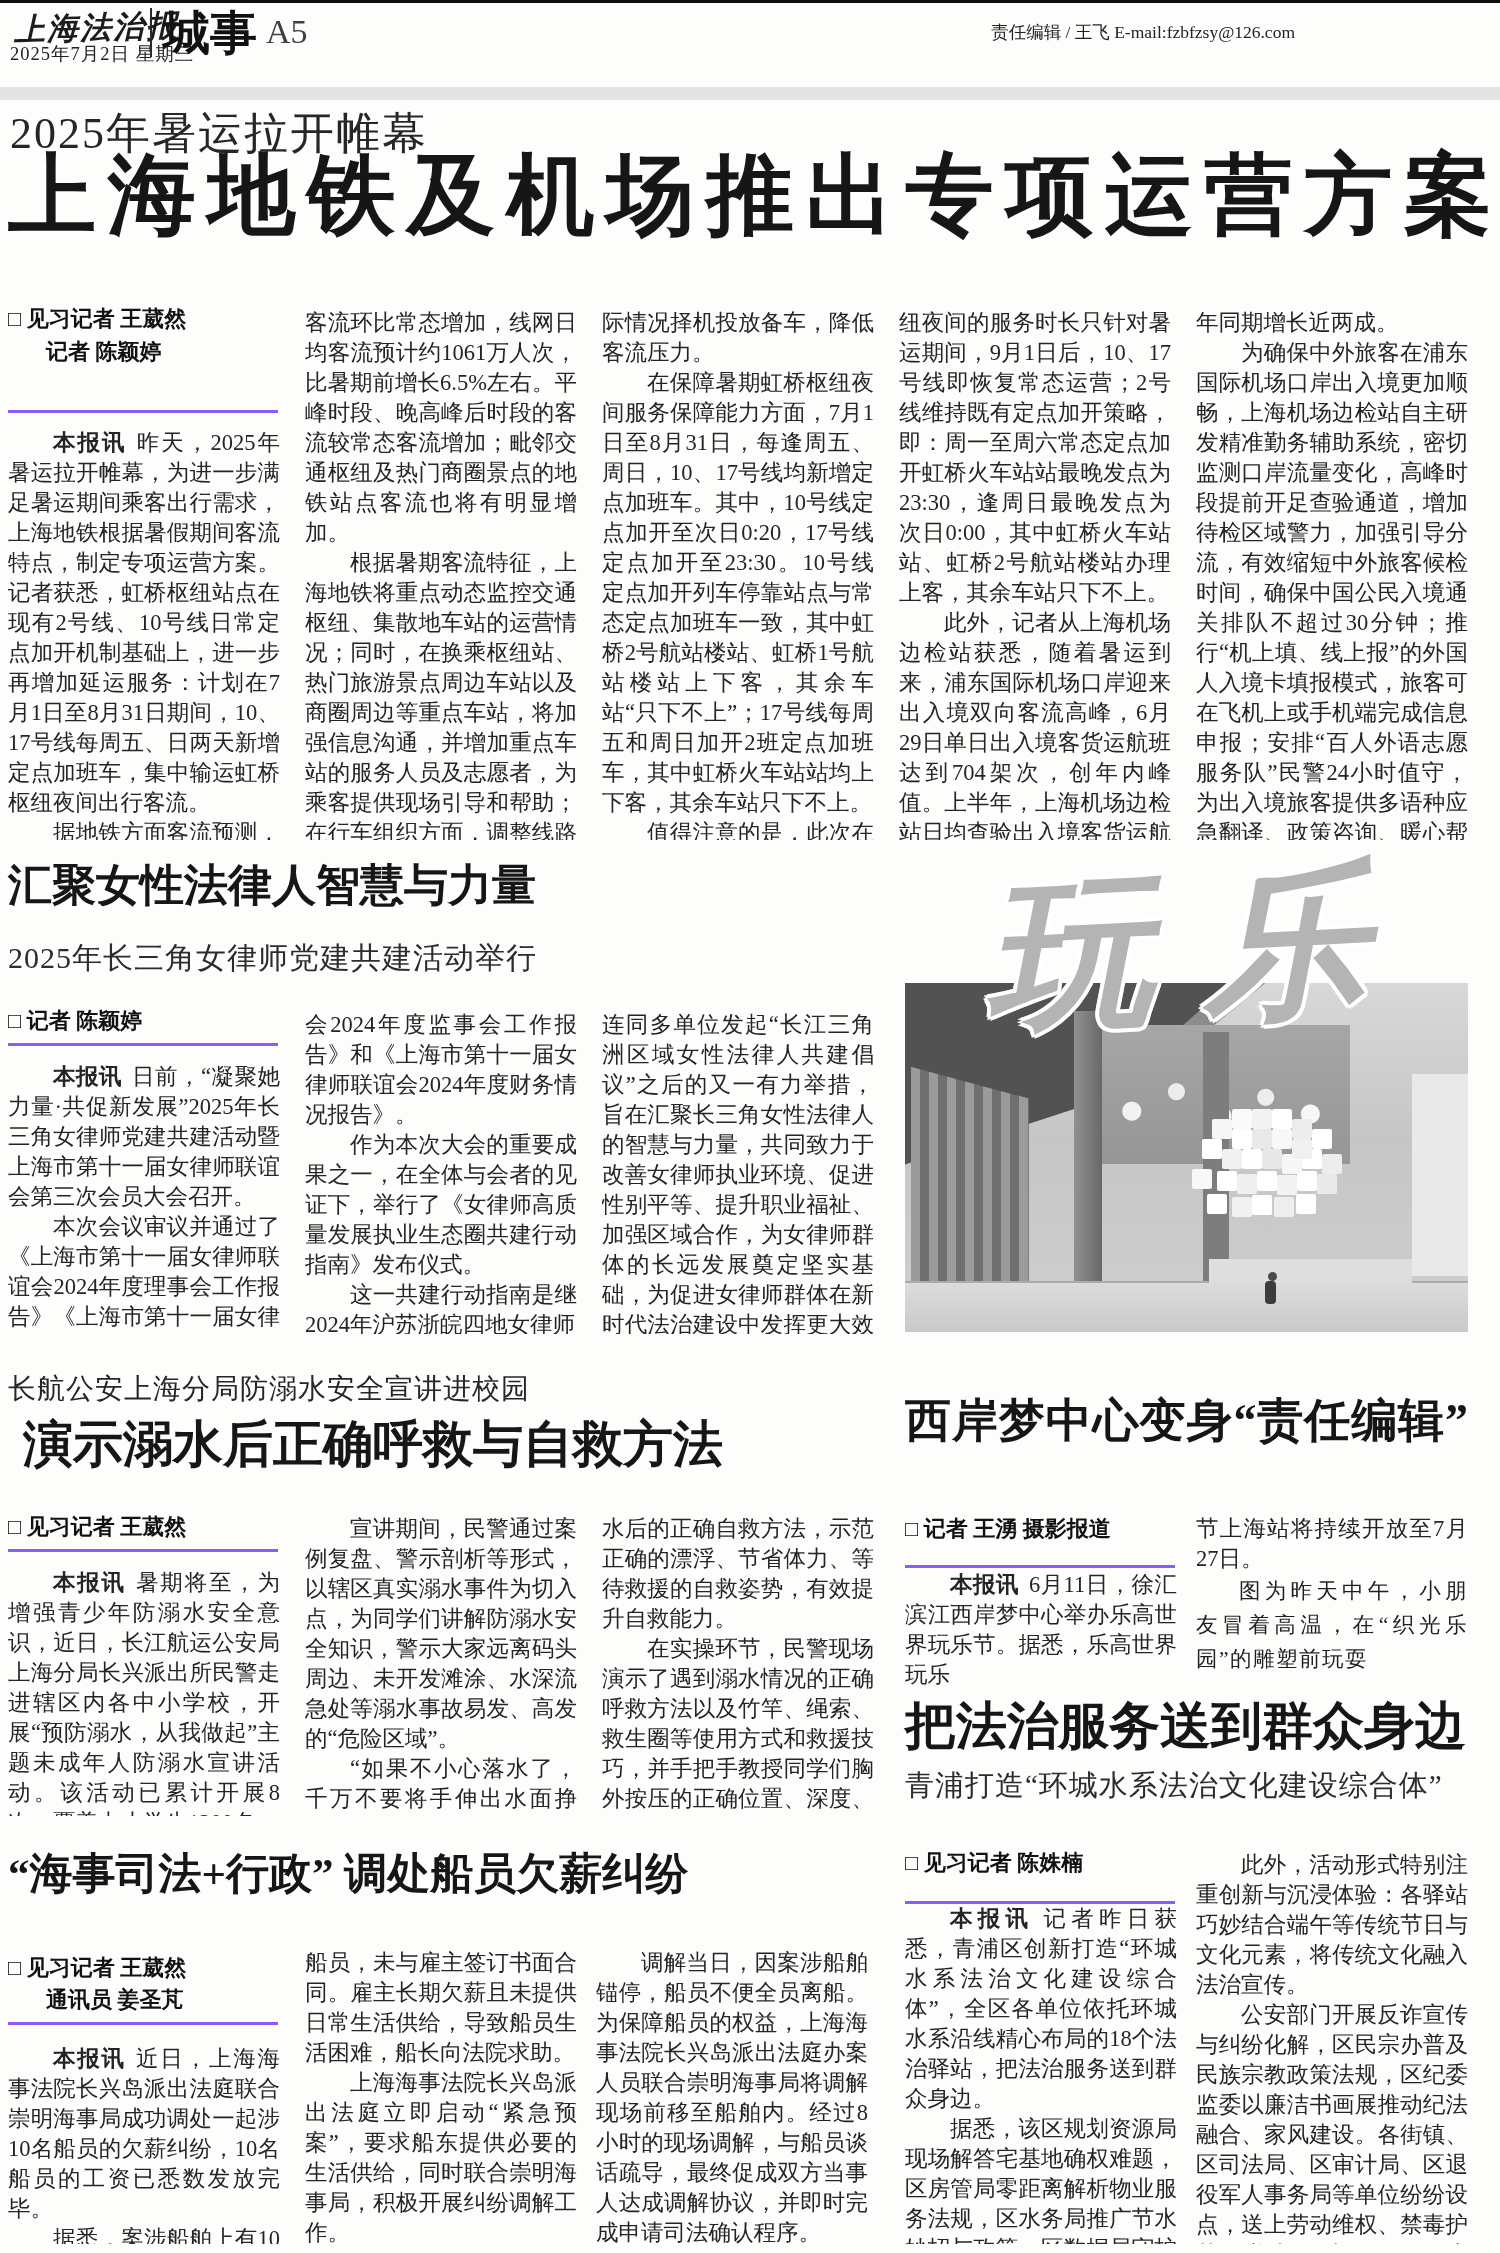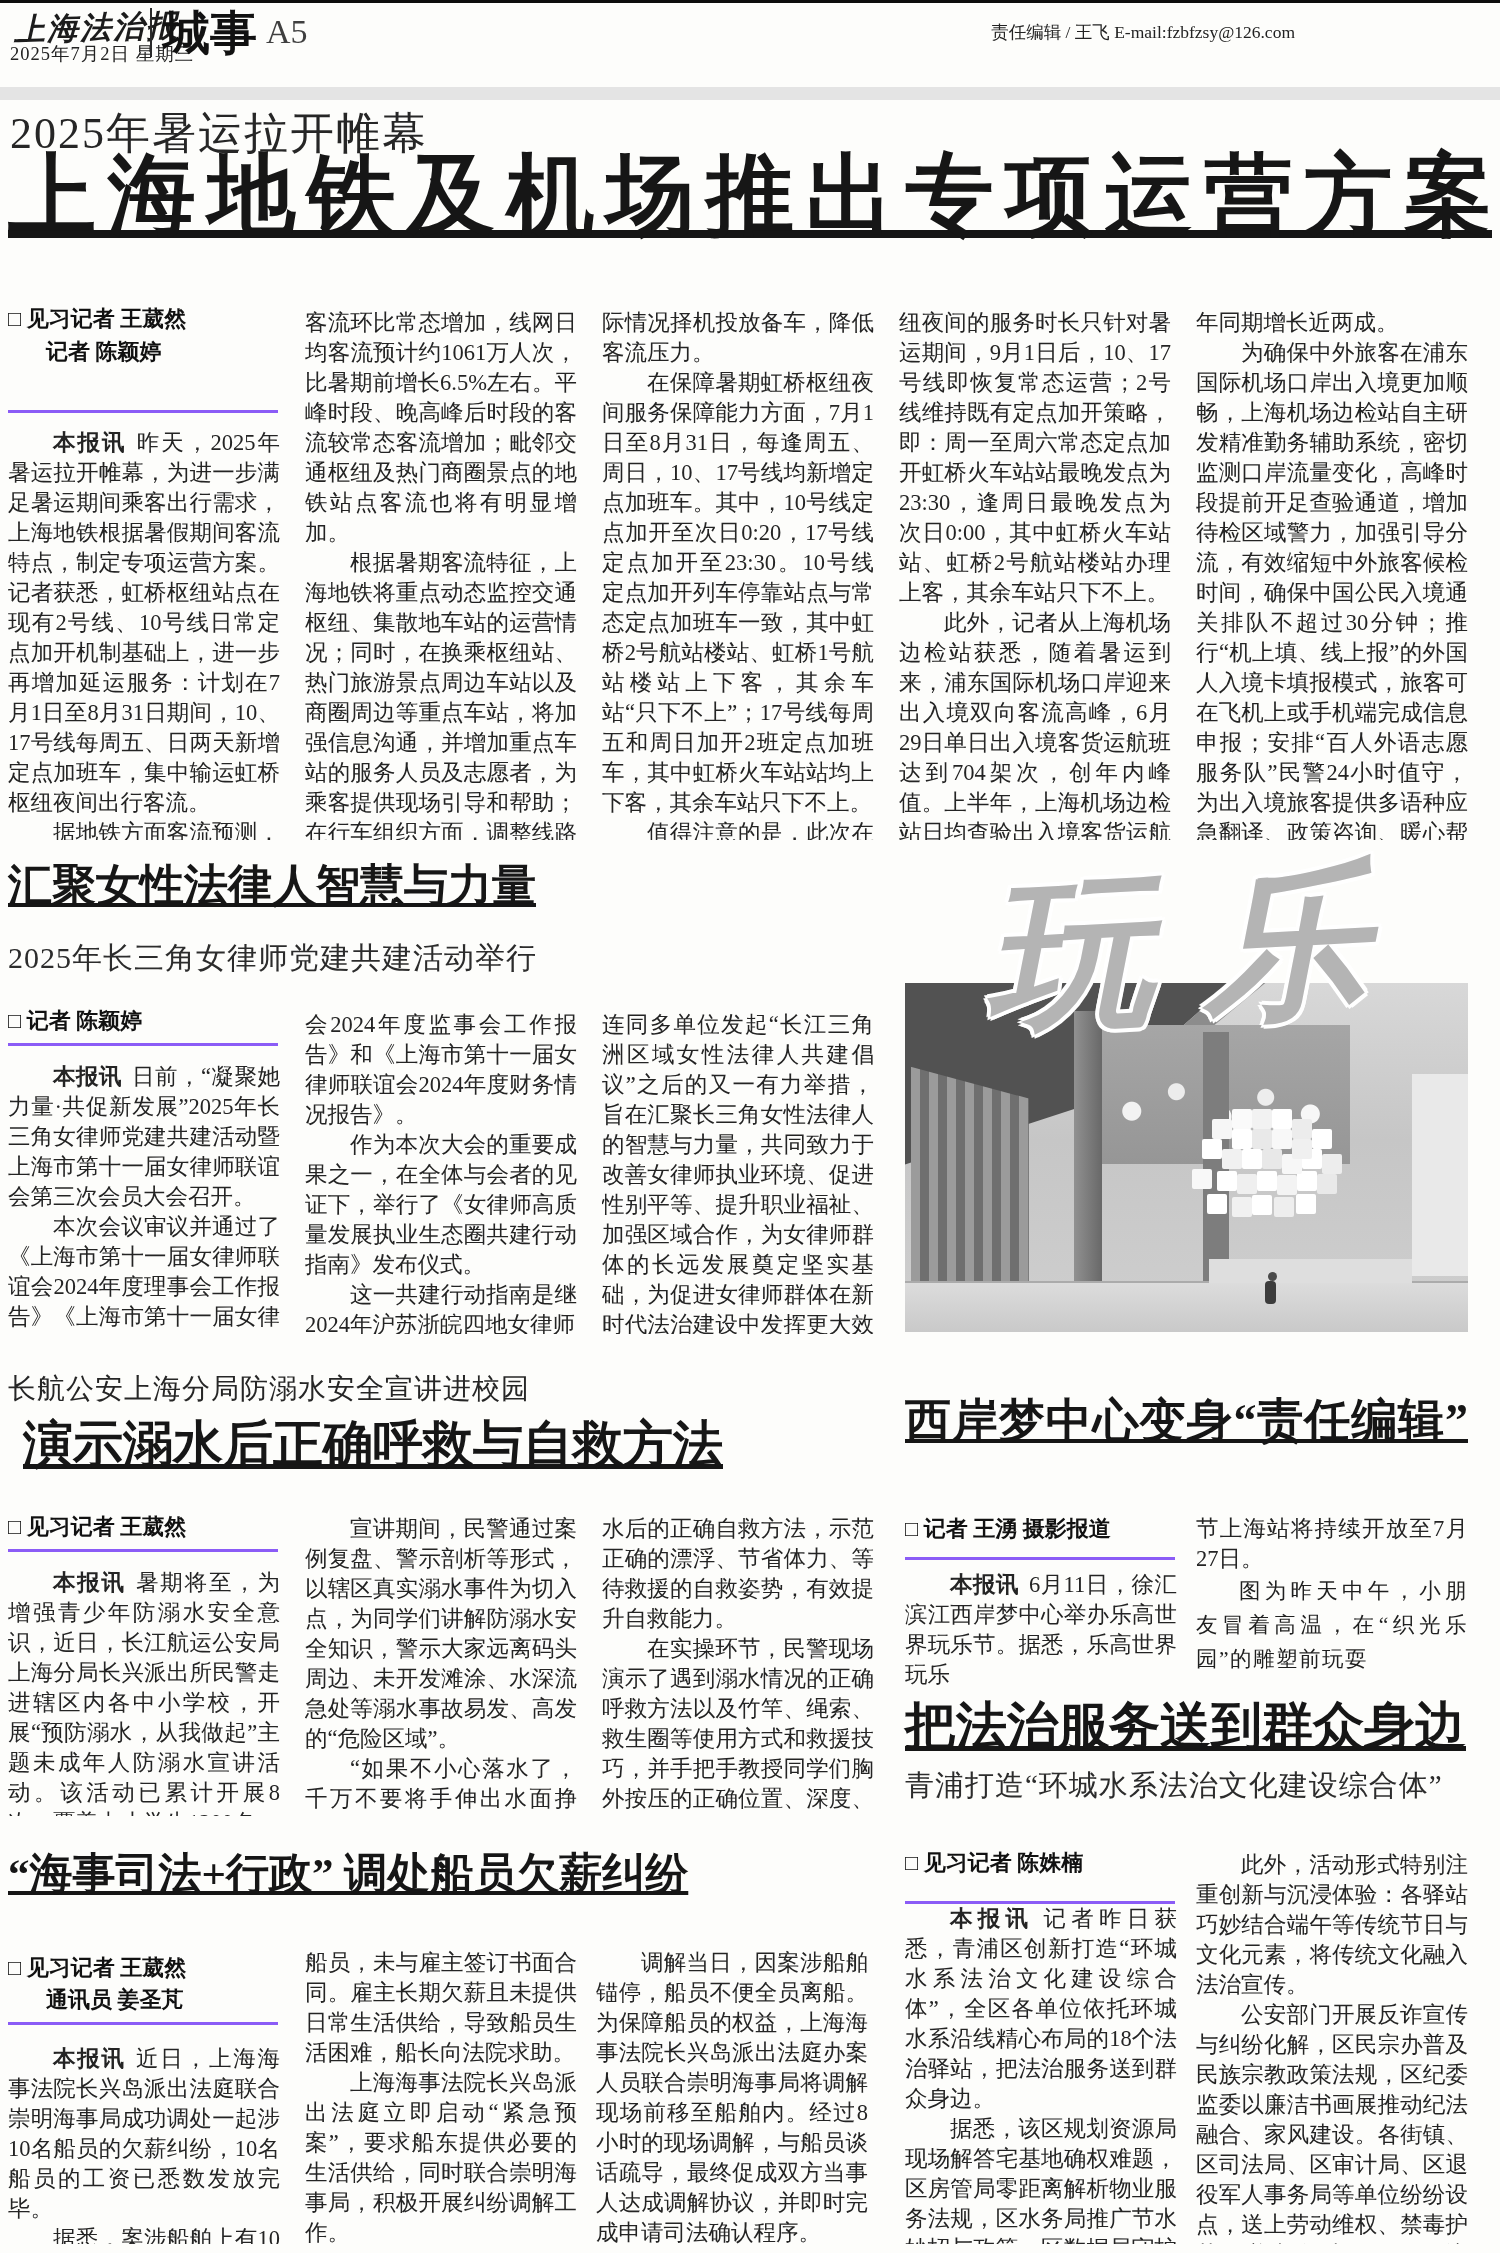--- a/index.html
+++ b/index.html
@@ -12,21 +12,21 @@
   .logo{left:14px;top:7px;font-size:31px;font-weight:bold;transform:rotate(-1.5deg);letter-spacing:2px;font-style:italic;}
   .mdate{left:10px;top:41px;font-size:18.5px;color:#222;letter-spacing:1px;}
   .mdiv{left:150px;top:8px;width:2px;height:49px;background:#2a2a2a;}
   .msec{left:163px;top:2px;font-size:47px;font-weight:bold;font-family:"Liberation Sans",sans-serif;color:#111;}
   .mpage{left:266px;top:13px;font-size:34px;color:#3f3f3f;}
   .meditor{right:205px;top:20px;font-size:17.5px;color:#222;}
   .grayband{left:0;top:87px;width:1500px;height:13px;background:#e4e4e4;}
 
   
   .kicker{font-size:44px;color:#262626;letter-spacing:2px;white-space:nowrap;}
-  .hl{font-weight:900;color:#161616;line-height:1.1;white-space:nowrap;text-decoration:underline;}
+  .hl{font-weight:900;color:#161616;line-height:1.1;white-space:nowrap;}
   .hl-justify{white-space:normal;text-align:justify;text-align-last:justify;}
   .subhead{font-size:30px;color:#2c2c2c;letter-spacing:1px;white-space:nowrap;}
   .byline{font-weight:bold;font-size:22px;line-height:33px;color:#111;border-bottom:3px solid #8b5cf6;}
   .byline .b2{padding-left:38px;}
   .col{overflow:hidden;text-align:justify;font-size:22.5px;line-height:30px;color:#242424;}
   .col p{margin:0;text-indent:2em;}
   .col p.cont{text-indent:0;}
   .lede{font-weight:bold;margin-right:.45em;}
   .kai{font-size:21.5px;line-height:34px;letter-spacing:1.5px;color:#1f1f1f;}
 
@@ -161,21 +161,21 @@
       <p>“如果不小心落水了，千万不要将手伸出水面挣扎……”同时，民警还播放专业教学视频，向同学们演示了落</p>
     </div>
     <div class="abs col" style="left:602px;top:1514px;width:272px;height:302px;">
       <p class="cont">水后的正确自救方法，示范正确的漂浮、节省体力、等待救援的自救姿势，有效提升自救能力。</p>
       <p>在实操环节，民警现场演示了遇到溺水情况的正确呼救方法以及竹竿、绳索、救生圈等使用方式和救援技巧，并手把手教授同学们胸外按压的正确位置、深度、频率以及人工呼吸的方法。</p>
     </div>
   </section>
 
   <section>
     <h2 class="abs hl hl-justify" style="left:905px;top:1396px;width:563px;font-size:46px;margin:0;">西岸梦中心变身“责任编辑”</h2>
-    <div class="abs byline" style="left:905px;top:1512px;width:270px;padding-bottom:12px;">
+    <div class="abs byline" style="left:905px;top:1512px;width:270px;padding-bottom:20px;">
       <div>□ 记者 王湧 摄影报道</div>
     </div>
     <div class="abs col" style="left:905px;top:1570px;width:272px;height:130px;">
       <p><b class="lede">本报讯</b><span>6月11日，徐汇滨江西岸梦中心举办乐高世界玩乐节。据悉，乐高世界玩乐</span></p>
     </div>
     <div class="abs col" style="left:1196px;top:1514px;width:272px;height:210px;">
       <p class="cont">节上海站将持续开放至7月27日。</p>
       <p class="kai">图为昨天中午，小朋友冒着高温，在“织光乐园”的雕塑前玩耍</p>
     </div>
   </section>

